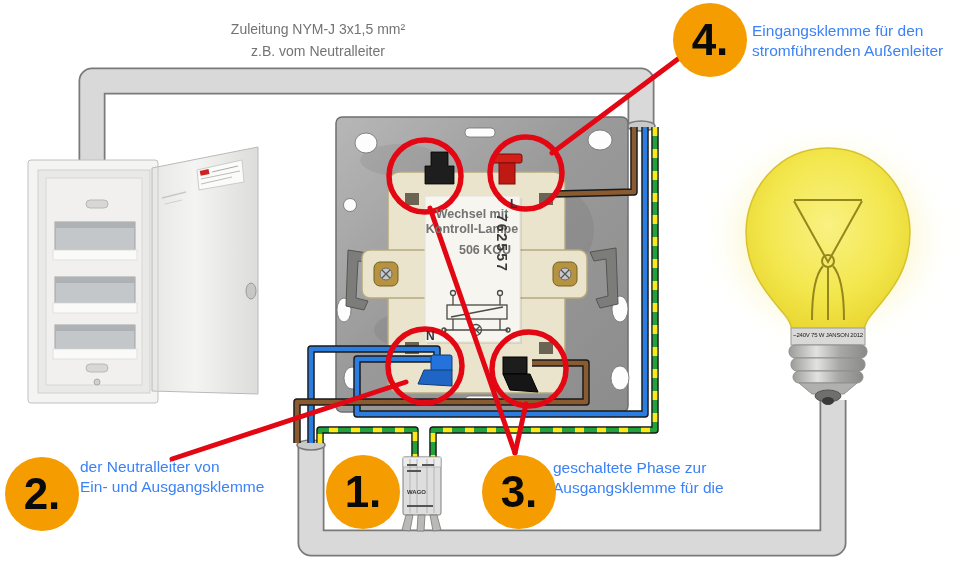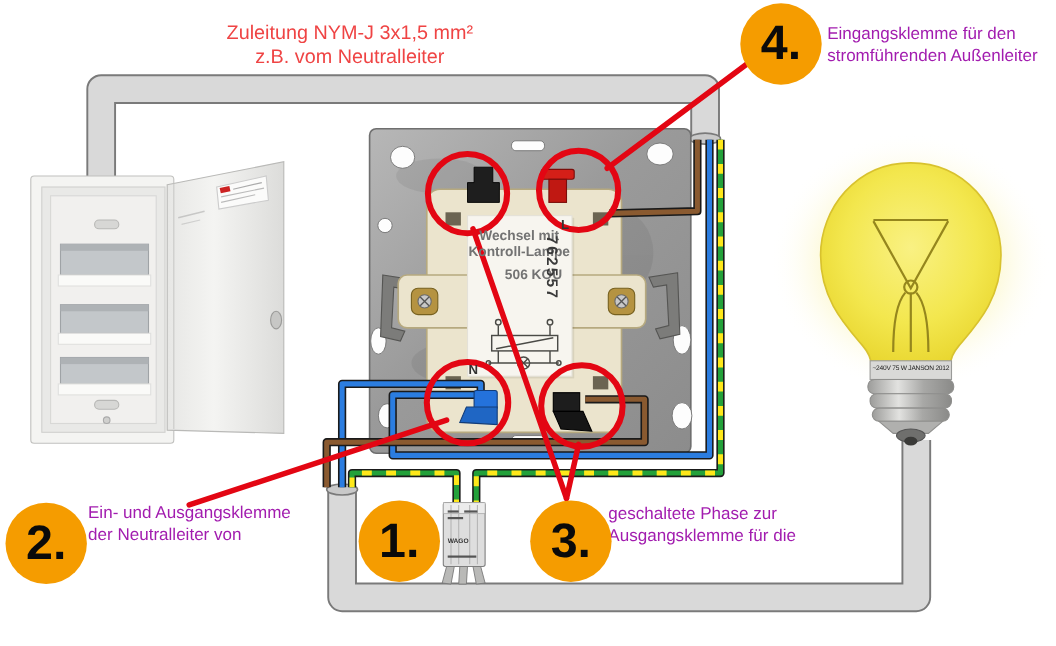--- a/index.html
+++ b/index.html
@@ -2,22 +2,22 @@
 <html style="--annotation_red: #e30613; --callout_orange: #f59c00; --wire_brown: #8a5a30; --wire_blue: #2b7de0; --wire_green: #23a13a; --wire_yellow: #ffe81a; --cable_gray: #d9d9d9; --bulb_yellow: #f3e74e;"><head>
 <meta charset="utf-8">
 <style>
   html,body{margin:0;padding:0;background:#ffffff;}
   .stage{
     position:relative;width:960px;height:587px;overflow:hidden;background:#fff;
     font-family:"Liberation Sans", sans-serif;color:#000;
   }
   .stage svg{position:absolute;left:0;top:0;}
   .abs{position:absolute;}
-  .lbl{font-size:18px;line-height:22px;text-align:center;color:#ef4444;}
-  .note{font-size:15.5px;line-height:19.5px;color:#a21caf;}
+  .lbl{font-size:14px;line-height:22px;text-align:center;color:#737373;}
+  .note{font-size:15.5px;line-height:19.5px;color:#3b82f6;}
   .callout-circle{
     position:absolute;width:74px;height:74px;border-radius:50%;
     background:var(--callout_orange,#f59c00);
     display:flex;align-items:center;justify-content:center;
     font-size:44px;font-weight:bold;color:#0a0a0a;z-index:6;
   }
   .sw-label{font-size:12.5px;font-weight:bold;line-height:15px;text-align:center;color:#737373;z-index:4;}
   .sw-mini{font-size:12px;font-weight:bold;color:#333;z-index:4;}
   .serial{
     writing-mode:vertical-rl;font-size:14px;font-weight:bold;color:#3a3a3a;
@@ -285,22 +285,22 @@
     <div>z.B. vom Neutralleiter</div>
   </div>
 
 
   <div class="abs note" style="left:752px;top:21px;width:205px;">
     <div>Eingangsklemme für den</div>
     <div>stromführenden Außenleiter</div>
   </div>
 
   <div class="abs note" style="left:80px;top:457px;width:235px;">
+    <div>der Neutralleiter von</div>
     <div>Ein- und Ausgangsklemme</div>
-    <div>der Neutralleiter von</div>
   </div>
 
   <div class="abs note" style="left:553px;top:458px;width:205px;">
     <div>geschaltete Phase zur</div>
     <div>Ausgangsklemme für die</div>
   </div>
 
   <div class="callout-circle" style="left:326px;top:455px;">
       <span>1.</span>
     </div>

